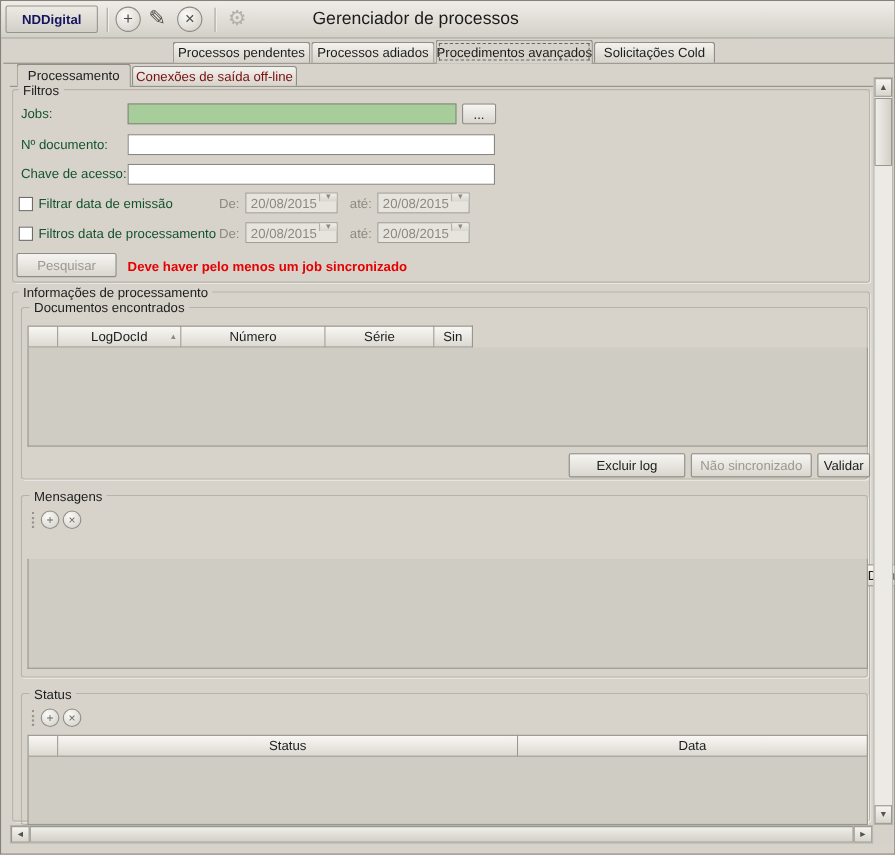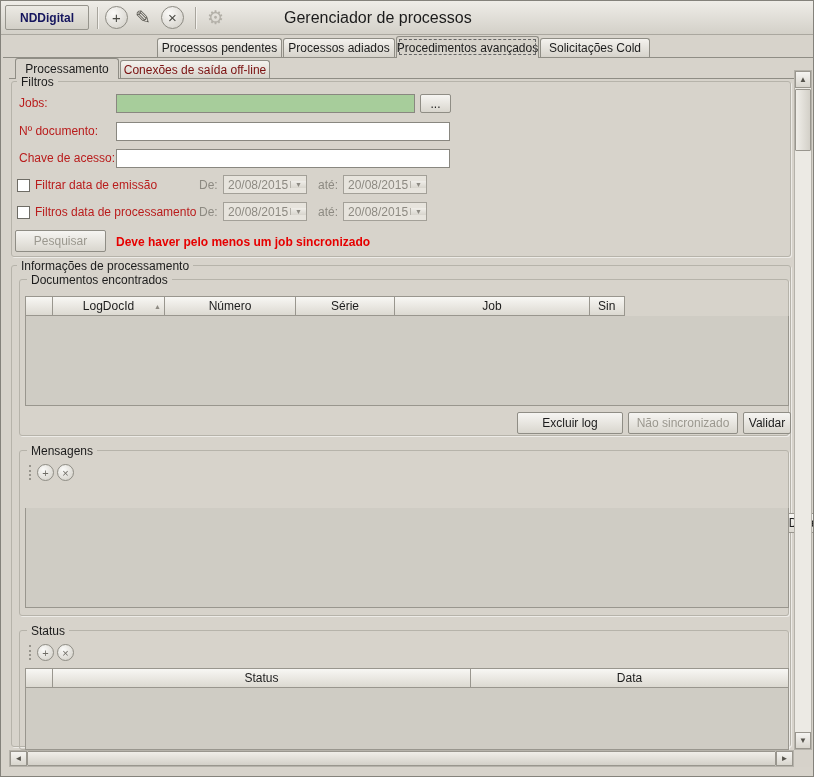--- a/index.html
+++ b/index.html
@@ -1,20 +1,20 @@
 <!DOCTYPE html>
 <html><head>
 <meta charset="utf-8">
 <style>
   * { margin:0; padding:0; box-sizing:border-box; }
   html,body { background:#c9c6bf; }
   body { font-family:"Liberation Sans", sans-serif; }
   #win { position:relative; width:814px; height:777px; background:#d7d3cb; border:1px solid #84827b; overflow:hidden; }
   .abs { position:absolute; }
-  .lbl { font-size:12px; color:#b91c1c; white-space:nowrap; line-height:15px; }
+  .lbl { font-size:12px; color:#14532d; white-space:nowrap; line-height:15px; }
 
   
   .toolbar { left:0; top:0; width:814px; height:34px; background:linear-gradient(#efede8,#d3d0c8); border-bottom:1px solid #aaa79f; }
   .brand { left:4px; top:4px; width:84px; height:25px; background:linear-gradient(#eceae4,#d2cfc7); border:1px solid #96948c; border-radius:2px; font-weight:bold; font-size:12px; color:#15155e; display:flex; align-items:center; justify-content:center; cursor:default; }
   .tool-circle { width:23px; height:23px; border-radius:50%; border:1px solid #8c8a82; background:radial-gradient(circle at 35% 30%, #fbfaf8, #cfccc4); display:flex; align-items:center; justify-content:center; font-size:15px; color:#4a4a44; }
   .pencil { font-size:19px; color:#55534c; line-height:23px; }
   .tsep { width:1px; height:22px; background:#a8a59d; box-shadow:1px 0 0 #f4f2ee; }
   .apptitle { font-size:16px; color:#1b1b1b; white-space:nowrap; }
   .dis-ico { font-size:19px; color:#b3b0a8; line-height:23px; }
 
@@ -27,21 +27,21 @@
 
   
   .fs { border:1px solid #b6b3aa; border-radius:3px; box-shadow:1px 1px 0 rgba(255,255,255,.55); }
   .fs-legend { position:absolute; background:#d7d3cb; padding:0 4px; font-size:12px; color:#1c1c1c; z-index:4; white-space:nowrap; }
 
   
   .tb { position:absolute; border:1px solid #898780; background:#fff; font-size:12px; padding:1px 4px; font-family:inherit; color:#1c1c1c; }
   .tb.green { background:#a7cd9b; }
   .btn { position:absolute; border:1px solid #8f8d85; border-radius:2px; background:linear-gradient(#f6f5f2,#d9d6ce); font-size:12px; color:#1c1c1c; display:flex; align-items:center; justify-content:center; font-family:inherit; white-space:nowrap; overflow:hidden; }
   .btn.disabled { color:#9b988f; }
-  .combo { position:absolute; border:1px solid #a3a098; background:#e7e4dd; display:flex; align-items:center; font-size:12px; color:#8d8a82; }
+  .combo { position:absolute; border:1px solid #a3a098; background:#e7e4dd; display:flex; align-items:flex-start; font-size:12px; color:#8d8a82; }
   .combo .cv { flex:1; padding:2px 4px; white-space:nowrap; overflow:hidden; }
   .combo .ca { width:16px; border-left:1px solid #b5b2aa; background:linear-gradient(#f0eee9,#d8d5cd); display:flex; align-items:center; justify-content:center; font-size:7px; color:#8d8a82; }
   .cb { position:absolute; width:13px; height:13px; border:1px solid #6e6c65; background:#fff; }
   .warn { font-size:12px; font-weight:bold; color:#e60000; white-space:nowrap; }
 
   
   .ghead { position:absolute; display:flex; height:20px; }
   .gc { background:linear-gradient(#f8f7f4,#dcd9d1); border:1px solid #99968e; border-left:none; display:flex; align-items:center; justify-content:center; font-size:12px; color:#1c1c1c; position:relative; height:20px; }
   .gc.first { border-left:1px solid #99968e; }
   .gbody { position:absolute; background:#cfccc4; border:1px solid #99968e; border-top:none; }
@@ -133,21 +133,20 @@
   <div class="fs-legend" style="left:26px; top:272px;">Documentos encontrados</div>
 
   <div class="ghead" style="left:24px; top:295px;">
     <div class="gc first" style="width:28px;"></div>
     <div class="gc" style="width:112px;">
       <span>LogDocId</span>
       <span class="sort">▲</span>
     </div>
     <div class="gc" style="width:131px;">Número</div>
     <div class="gc" style="width:99px;">Série</div>
-    <div class="gc" style="width:195px;">Job</div>
     <div class="gc" style="width:35px; justify-content:flex-start; padding-left:8px;">Sin</div>
   </div>
   <div class="gbody" style="left:24px; top:315px; width:764px; height:90px;"></div>
 
   <div class="btn" style="left:516px; top:411px; width:106px; height:22px;">Excluir log</div>
   <div class="btn disabled" style="left:627px; top:411px; width:110px; height:22px;">Não sincronizado</div>
   <div class="btn" style="left:742px; top:411px; width:48px; height:22px;">Validar</div>
 
   <div class="abs fs" style="left:18px; top:449px; width:770px; height:166px;"></div>
   <div class="fs-legend" style="left:26px; top:443px;">Mensagens</div>

